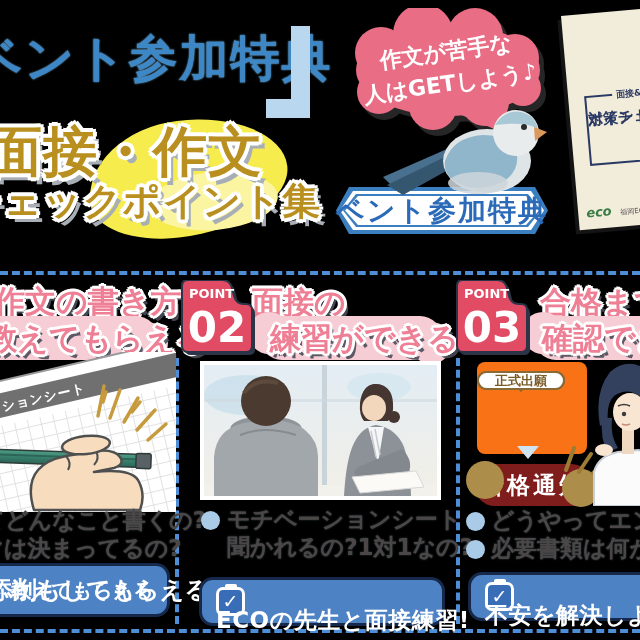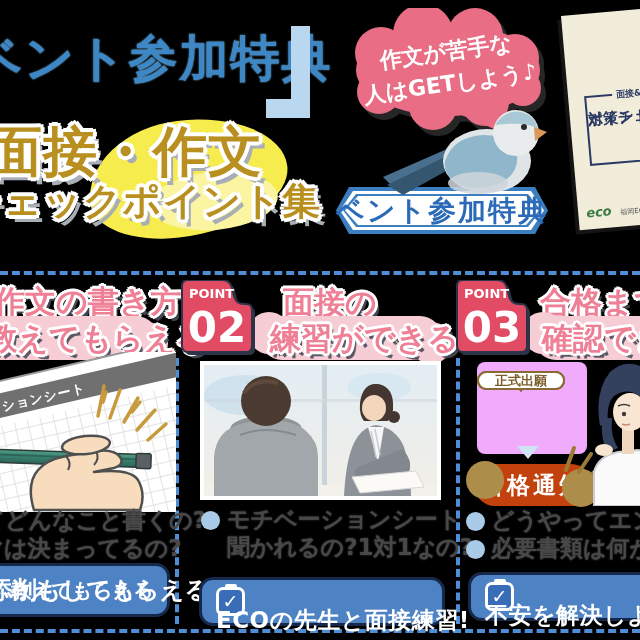--- a/index.html
+++ b/index.html
@@ -90,42 +90,42 @@
   .s1-t2{left:-14px;top:318px;}
   .s1-illus{left:0;top:352px;width:176px;height:160px;overflow:hidden;}
   .s1-b1{left:-88px;top:505px;} .s1-b2{left:-66px;top:533px;}
   .s1-cta{left:-22px;top:563px;width:192px;height:54px;flex-direction:column;
     align-items:flex-start;justify-content:center;gap:0;padding-left:30px;}
   .s1-cta .l1{position:static;font-size:20px;} .s1-cta .l2{position:static;font-size:24px;margin-left:-22px;}
   .s1-cta span{color:#fff;font-weight:800;white-space:nowrap;}
 
   
   .badge2{left:180px;top:280px;}
-  .s2-t1{left:283px;top:282px;}
+  .s2-t1{left:252px;top:282px;}
   .s2-blob{left:260px;top:316px;width:182px;}
   .s2-t2{left:270px;top:318px;}
   .photo{left:200px;top:361px;width:241px;height:139px;border:4px solid #fff;background:#e8f0f6;}
   .s2-d1{left:201px;top:511px;}
   .s2-b1{left:227px;top:504px;} .s2-b2{left:227px;top:532px;}
   .s2-cta{left:199px;top:577px;width:246px;height:49px;}
 
   
   .badge3{left:455px;top:280px;}
   .s3-t1{left:540px;top:282px;}
   .s3-blob{left:534px;top:316px;width:150px;}
   .s3-t2{left:542px;top:318px;}
-  .flow-panel{left:477px;top:362px;width:110px;height:92px;background:#f0abfc;border-radius:8px;padding-top:9px;}
+  .flow-panel{left:477px;top:362px;width:110px;height:92px;background:#f97316;border-radius:8px;padding-top:9px;}
   .flow-panel::after{content:'';position:absolute;left:40px;bottom:-16px;
     border:11px solid transparent;border-top:13px solid #cfe3f2;}
   .flow-box{position:relative;width:88px;height:19px;margin:0 auto 8px;background:#fff;
     border:2px solid #8a6a34;border-radius:10px;color:#7a5c26;font-weight:800;font-size:13px;
     text-align:center;line-height:15px;}
   .flow-box.has-arrow::after{content:'';position:absolute;left:50%;bottom:-10px;
     transform:translateX(-50%);border:6px solid transparent;border-top:7px solid #8a6a34;}
-  .gokaku{left:474px;top:464px;width:118px;height:42px;background:#c2410c;border-radius:21px;
+  .gokaku{left:474px;top:464px;width:118px;height:42px;background:#7f1d1d;border-radius:21px;
     color:#fff;font-weight:800;font-size:23px;letter-spacing:3px;text-align:center;line-height:42px;}
   .gokaku::before,.gokaku::after{content:'';position:absolute;width:38px;height:38px;
     border-radius:50%;background:#ac8d4a;top:-3px;}
   .gokaku::before{left:-8px;} .gokaku::after{right:-8px;top:5px;}
   .strokes3{left:560px;top:434px;width:48px;height:40px;}
   .girl{left:592px;top:356px;width:60px;height:150px;}
   .s3-d1{left:466px;top:512px;} .s3-d2{left:466px;top:540px;}
   .s3-b1{left:491px;top:505px;} .s3-b2{left:491px;top:533px;}
   .s3-cta{left:468px;top:572px;width:225px;height:49px;}
 </style>

